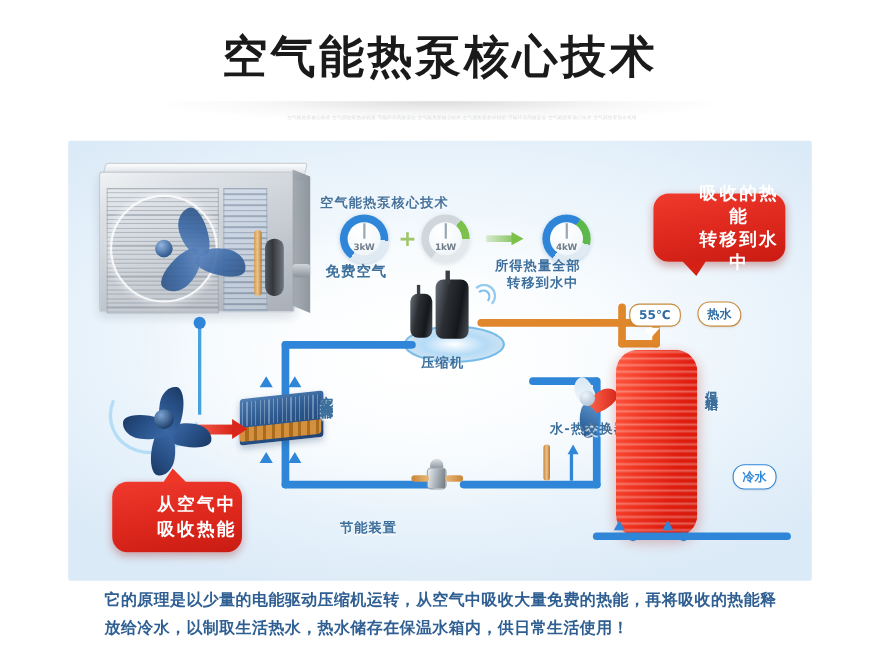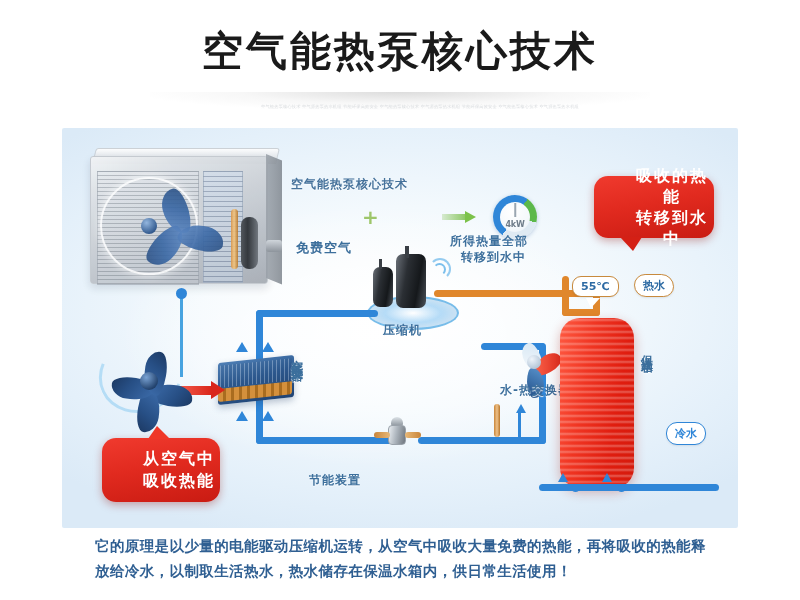--- a/index.html
+++ b/index.html
@@ -366,21 +366,29 @@
       </div>
       <div class="unit-side"></div>
       <div class="unit-valve"></div>
     </div>
 
     <div class="pipe" style="left:118px; top:163px; width:3px; height:86px; background:#47a3e0;"></div>
     <div style="position:absolute; left:114px; top:160px; width:11px; height:11px; border-radius:50%; background:#2f86d8;"></div>
 
     <div class="blue-label" style="left:229px; top:49px; font-size:12px; color:#46729b;">空气能热泵核心技术</div>
 
+    <div class="gauge g-blue" style="left:247px; top:67px;">
+      <div class="gauge-needle"></div>
+      <div class="gauge-label">3kW</div>
+    </div>
     <div class="plus-sign" style="left:300px; top:77px;">+</div>
+    <div class="gauge g-grey" style="left:321px; top:67px;">
+      <div class="gauge-needle"></div>
+      <div class="gauge-label">1kW</div>
+    </div>
     <div class="green-arrow" style="left:380px; top:84px;">
       <div class="shaft"></div>
       <div class="head"></div>
     </div>
     <div class="gauge g-blue2" style="left:431px; top:67px;">
       <div class="gauge-needle"></div>
       <div class="gauge-label">4kW</div>
     </div>
 
     <div class="blue-label" style="left:234px; top:113px; font-size:13px;">免费空气</div>

